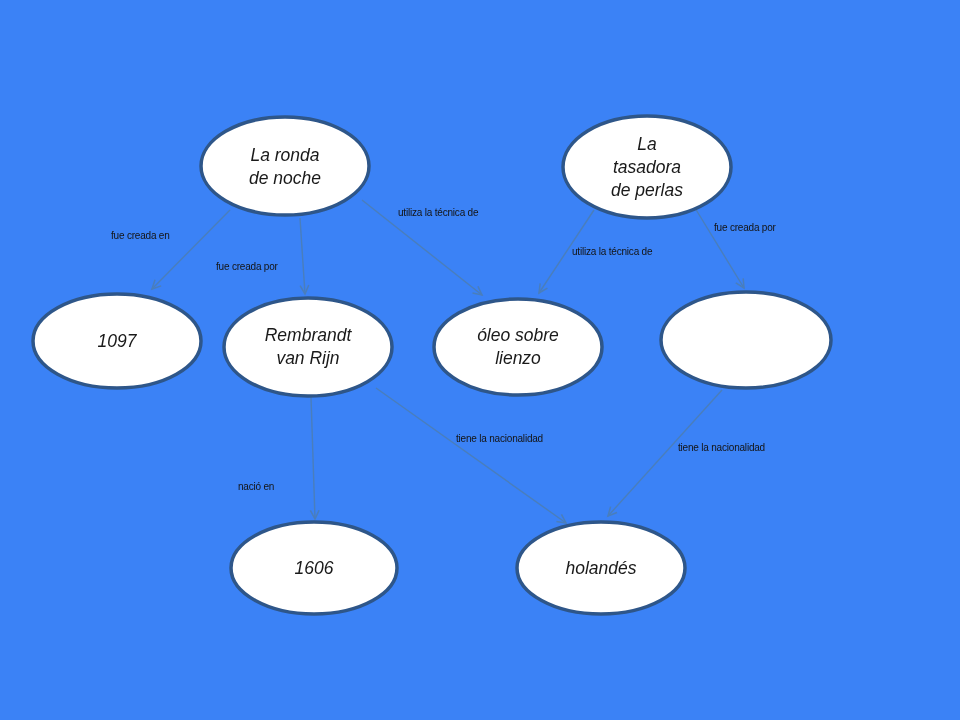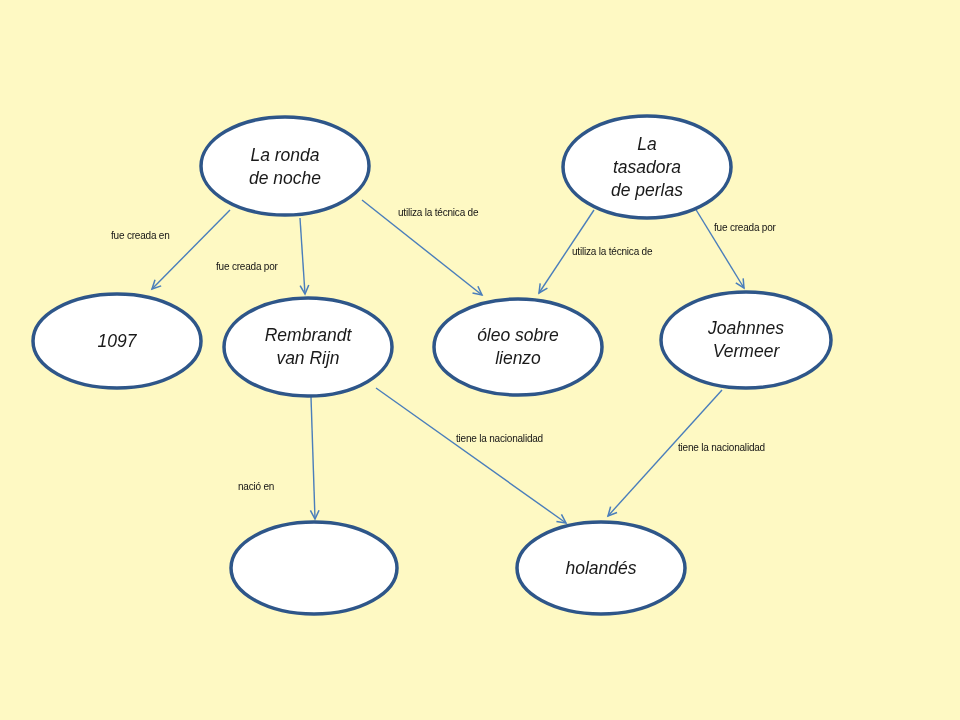--- a/index.html
+++ b/index.html
@@ -1,21 +1,21 @@
 <!DOCTYPE html>
 <html><head>
 <meta charset="utf-8">
 <style>
   * { margin: 0; padding: 0; box-sizing: border-box; }
   html, body { background: #ffffff; }
   .canvas {
     position: relative;
     width: 960px;
     height: 720px;
-    background: #fef9c3;
+    background: #3b82f6;
     overflow: hidden;
     font-family: "Liberation Sans", sans-serif;
   }
   .diagram-svg {
     position: absolute;
     left: 0;
     top: 0;
   }
   .node-shape {
     fill: #ffffff;
@@ -88,22 +88,21 @@
   <div class="node-label" style="left:285px; top:167px;">La ronda
 de noche</div>
   <div class="node-label" style="left:647px; top:167px;">La
 tasadora
 de perlas</div>
   <div class="node-label" style="left:117px; top:341px;">1097</div>
   <div class="node-label" style="left:308px; top:347px;">Rembrandt
 van Rijn</div>
   <div class="node-label" style="left:518px; top:347px;font-style:italic;">óleo sobre
 lienzo</div>
-  <div class="node-label" style="left:746px; top:340px;">Joahnnes
-Vermeer</div>
+  <div class="node-label" style="left:314px; top:568px;">1606</div>
   <div class="node-label" style="left:601px; top:568px;">holandés</div>
 
   <div class="edge-label" style="left:111px; top:229px;">fue creada en</div>
   <div class="edge-label" style="left:216px; top:260px;">fue creada por</div>
   <div class="edge-label" style="left:398px; top:206px;">utiliza la técnica de</div>
   <div class="edge-label" style="left:572px; top:245px;">utiliza la técnica de</div>
   <div class="edge-label" style="left:714px; top:221px;">fue creada por</div>
   <div class="edge-label" style="left:238px; top:442px;margin-top:38px;">nació en</div>
   <div class="edge-label" style="left:456px; top:432px;">tiene la nacionalidad</div>
   <div class="edge-label" style="left:678px; top:441px;">tiene la nacionalidad</div>

